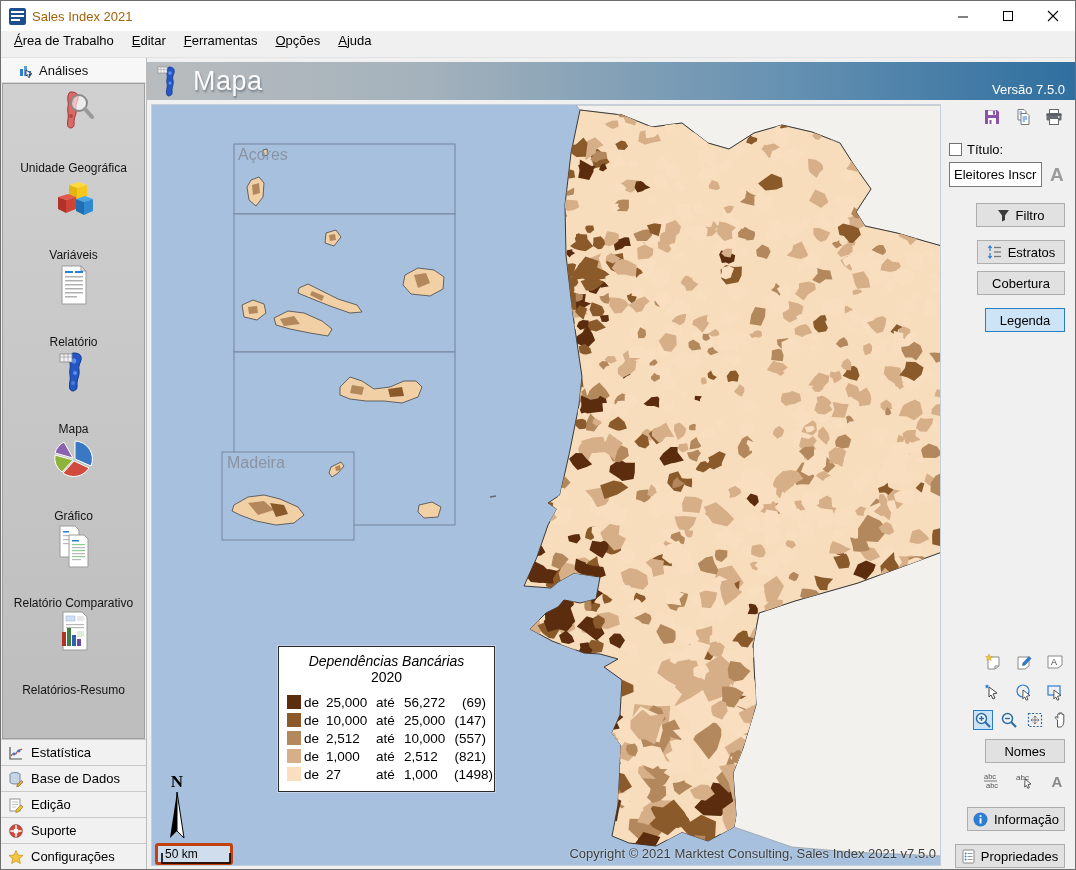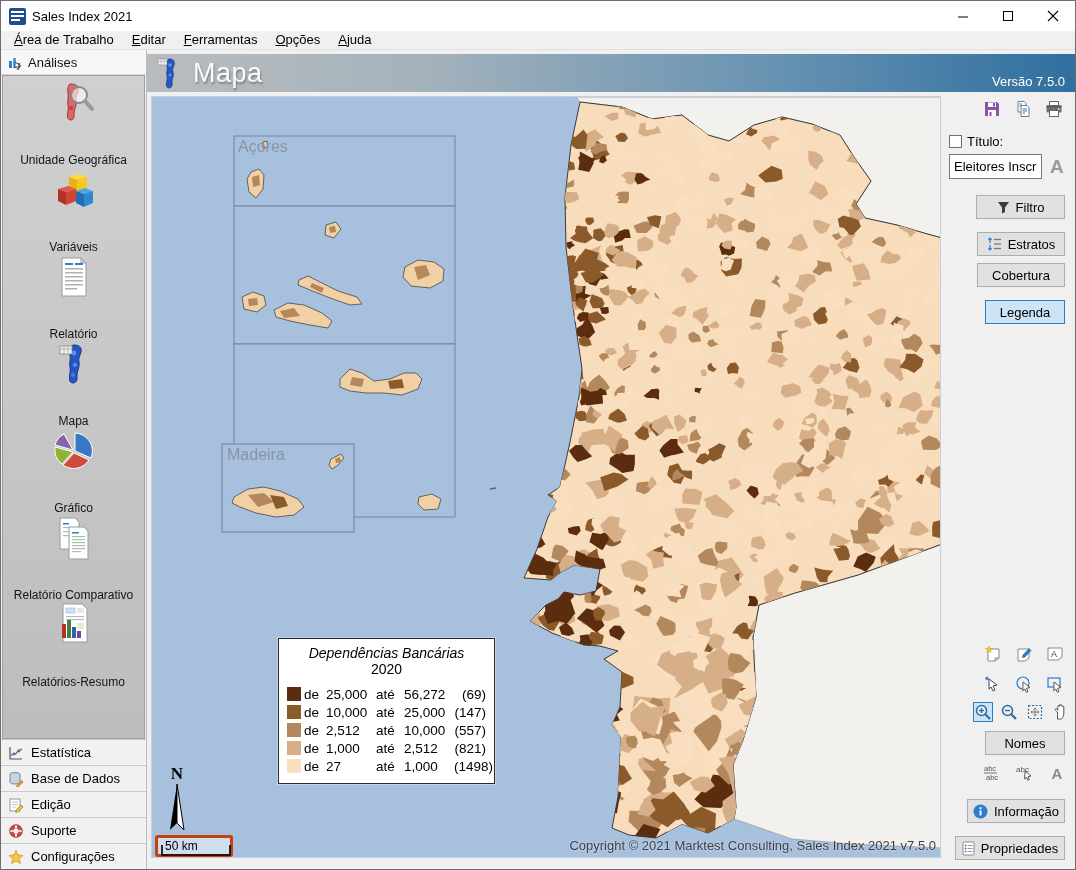--- a/index.html
+++ b/index.html
@@ -3,32 +3,32 @@
 <meta charset="utf-8">
 <style>
   html,body{margin:0;padding:0;background:#d8d8d8;font-family:"Liberation Sans",sans-serif;}
   *{box-sizing:border-box;}
   .window{position:relative;width:1076px;height:870px;background:#f0f0f0;border:1px solid #6e6e6e;display:flex;flex-direction:column;overflow:hidden;}
   
   .titlebar{height:30px;background:#ffffff;display:flex;align-items:center;flex:0 0 auto;}
   .app-icon{width:17px;height:17px;margin:0 6px 0 8px;background:#1f4e8c;border-radius:2px;position:relative;flex:0 0 auto;}
   .app-icon i{position:absolute;left:2px;right:2px;height:2px;background:#fff;}
   .app-icon i:nth-child(1){top:3px;}.app-icon i:nth-child(2){top:7px;}.app-icon i:nth-child(3){top:11px;right:6px;}
-  .win-title{font-size:13px;color:#000000;}
+  .win-title{font-size:13px;color:#a16207;}
   .win-controls{margin-left:auto;display:flex;height:100%;}
   .win-btn{width:45px;height:100%;display:flex;align-items:center;justify-content:center;}
   
-  .menubar{height:19px;background:#f0f0f0;display:flex;align-items:flex-end;padding-left:4px;border-bottom:1px solid #e2e2e2;flex:0 0 auto;}
+  .menubar{height:27px;background:#f0f0f0;display:flex;align-items:flex-start;padding-left:4px;border-bottom:1px solid #e2e2e2;flex:0 0 auto;}
   .menu-item{display:inline-block;font-size:13px;color:#000;padding:2px 9px;cursor:default;}
   .menu-item::first-letter{text-decoration:underline;}
   
   .content{flex:1;display:flex;min-height:0;}
   
   .sidebar{width:146px;flex:0 0 auto;background:#f0f0f0;border-right:1px solid #bcbcbc;display:flex;flex-direction:column;}
-  .sb-header{height:25px;background:#f7f7f7;border-bottom:1px solid #d6d6d6;display:flex;align-items:center;gap:5px;padding-left:6px;font-size:13px;color:#111;}
+  .sb-header{height:25px;background:#f7f7f7;border-bottom:1px solid #d6d6d6;display:flex;align-items:center;gap:5px;padding-left:17px;font-size:13px;color:#111;}
   .sb-tools{flex:1;margin:0 1px;background:linear-gradient(#d0d0d0,#bdbdbd);border:1px solid #9e9e9e;display:flex;flex-direction:column;align-items:center;padding-top:4px;overflow:hidden;}
   .sb-item{width:100%;height:87px;display:flex;flex-direction:column;align-items:center;justify-content:space-between;cursor:pointer;}
   .sb-item svg{flex:0 0 auto;}
   .sb-label{font-size:12px;color:#141414;text-align:center;line-height:1.05;margin-top:3px;padding:0 3px;}
   .sb-sections{flex:0 0 auto;}
   .sb-section{height:26px;border-top:1px solid #c9c9c9;background:#f1f1f1;display:flex;align-items:center;gap:7px;padding-left:7px;font-size:13px;color:#000;cursor:pointer;}
   
   .main{flex:1;display:flex;flex-direction:column;background:#f0f0f0;min-width:0;}
   .band{height:38px;margin-top:4px;background:linear-gradient(90deg,#b9bcbe 0%,#a4b2bc 30%,#6792b2 68%,#2f6f9f 100%);display:flex;align-items:center;position:relative;flex:0 0 auto;}
   .band-title{font-size:27px;color:#fbfbfb;text-shadow:1px 2px 2px rgba(70,80,95,.55);margin-left:10px;letter-spacing:.5px;}

